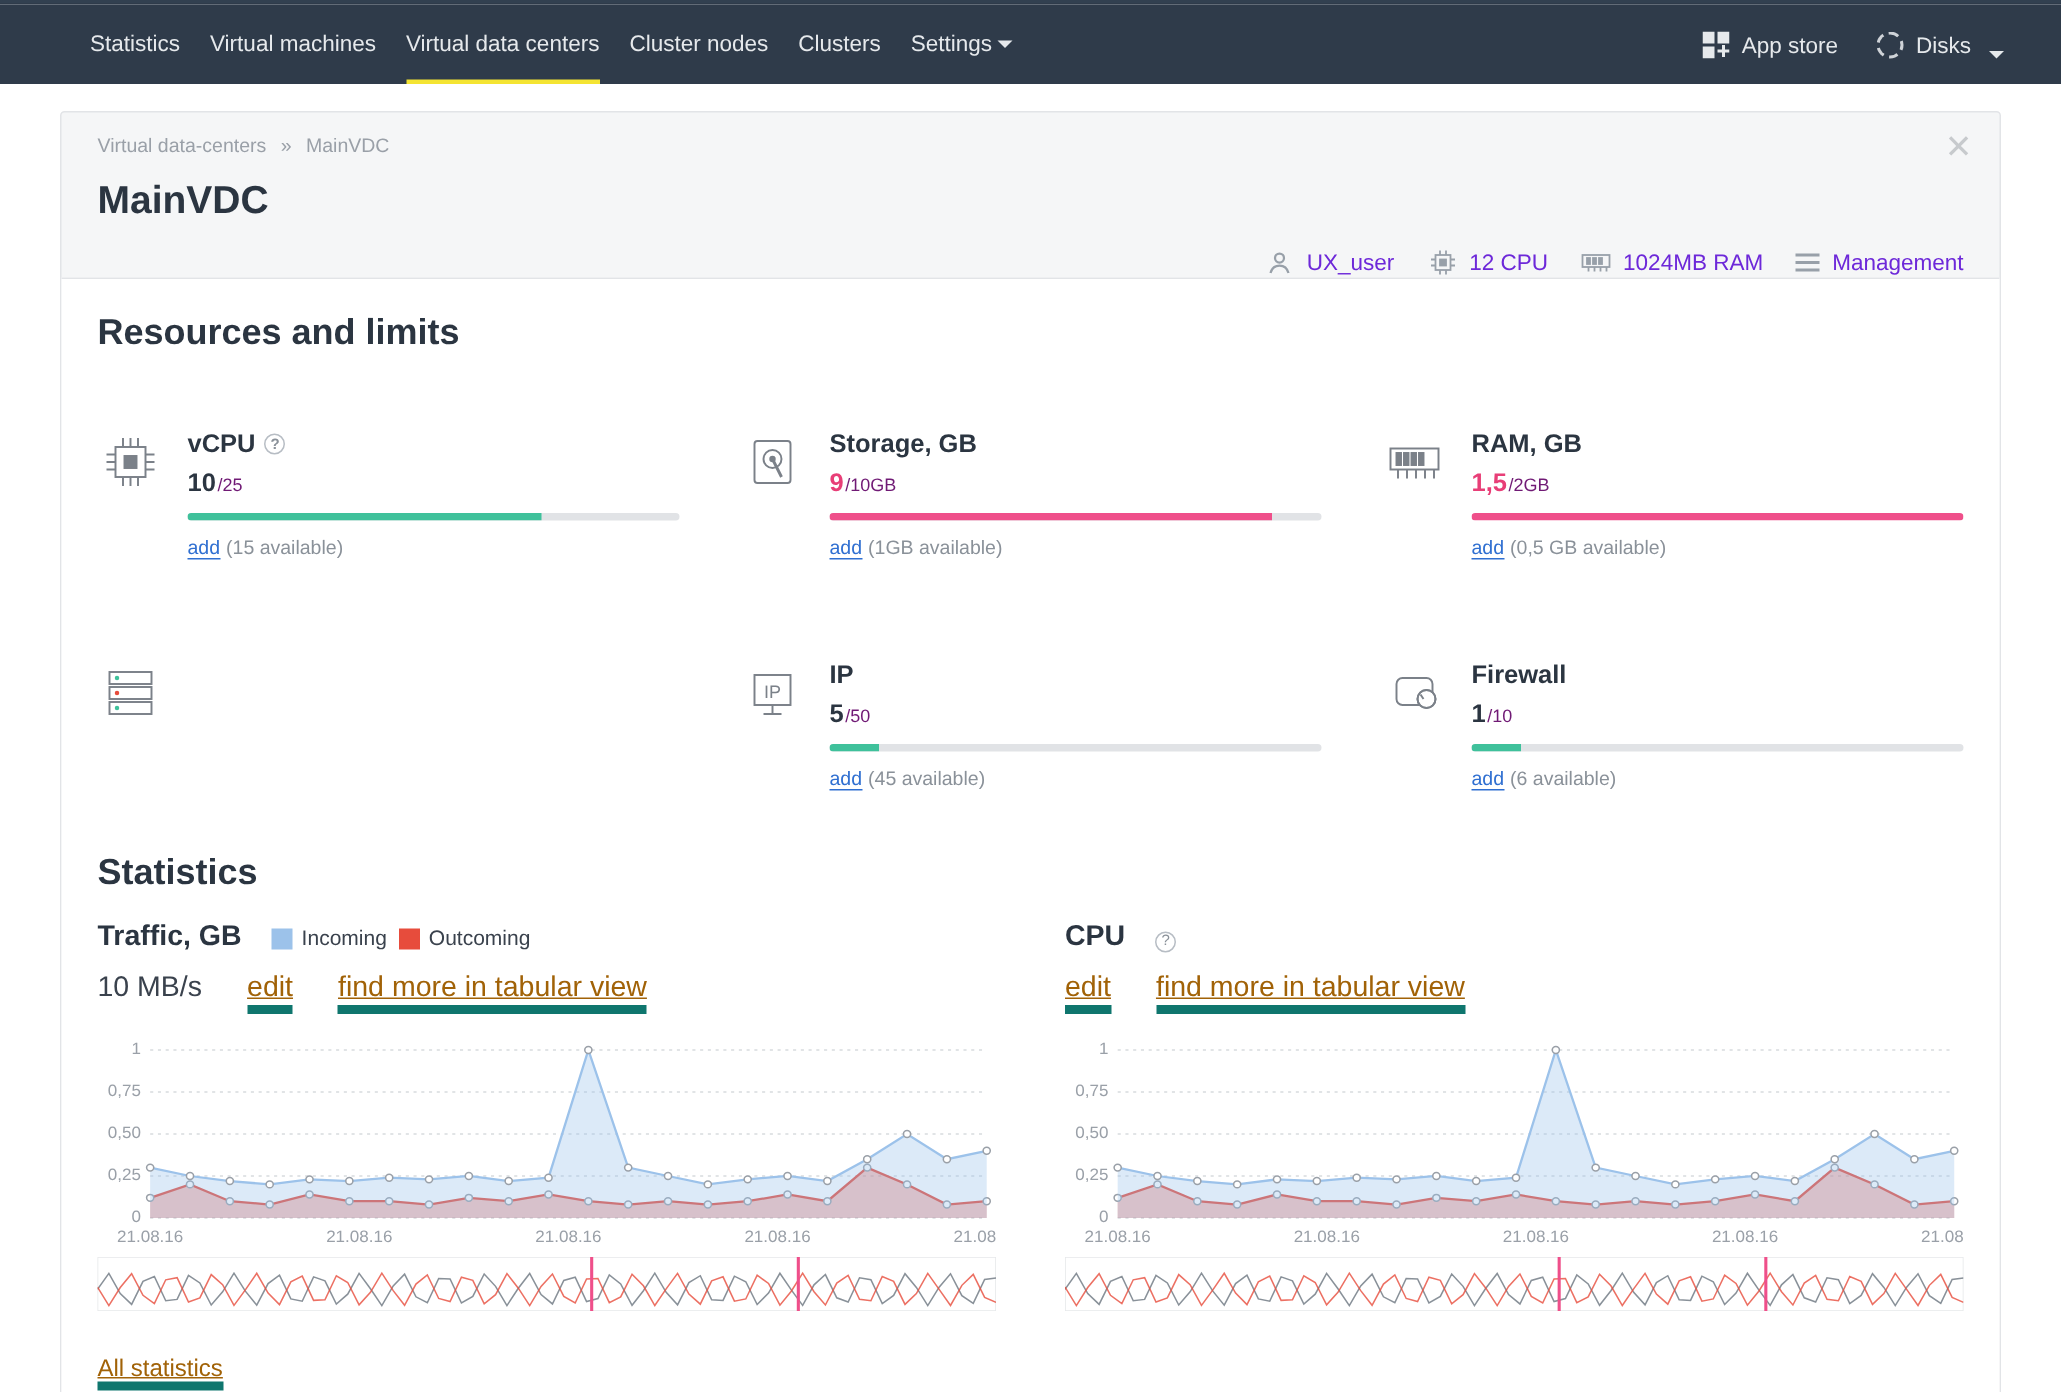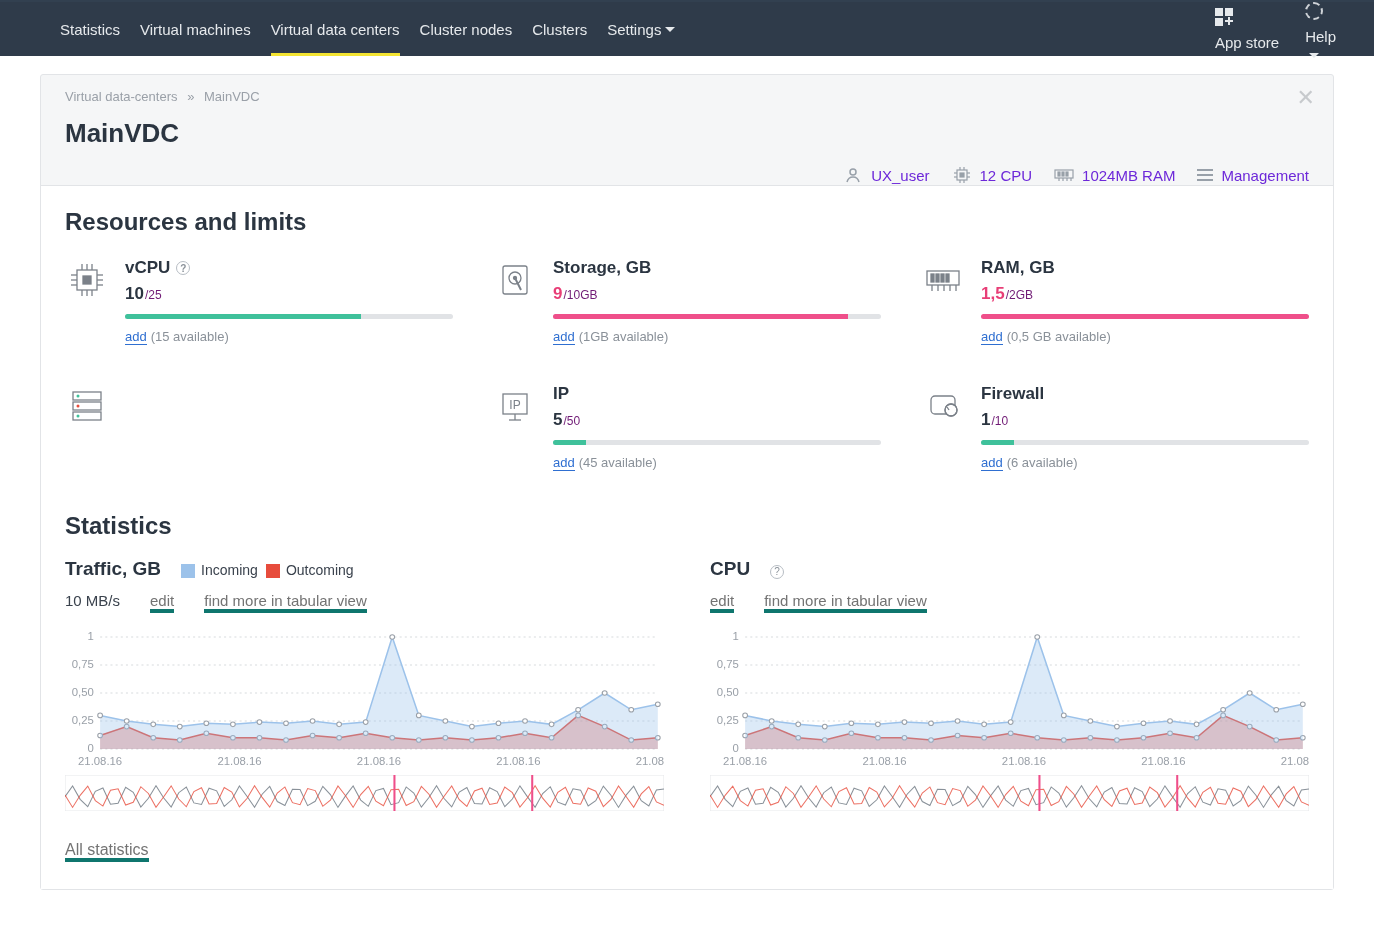--- a/index.html
+++ b/index.html
@@ -5,21 +5,21 @@
   * { box-sizing: border-box; margin: 0; padding: 0; }
   body { font-family: Arial, Helvetica, sans-serif; background: #fff; color: #2b3541; width: 1374px; }
   .accent-bar { height: 3px; background: #2f3b4a; border-top:2px solid #324050;}
   
   .topnav { background: #2f3b4a; color: #e6e9ec; display:flex; align-items:center; padding: 0 38px 0 50px; height:53px; font-size:15px;}
   .topnav .nav-items { display:flex; gap:0; }
   .topnav .nav-item { padding: 0 10px; height:53px; display:flex; align-items:center; cursor:pointer; position:relative;}
   .topnav .nav-item.active::after { content:""; position:absolute; bottom:0; left:10px; right:10px; height:3px; background:#f4e432;}
   .topnav .spacer { flex:1; }
   .topnav .right-items { display:flex; align-items:center; gap:26px;}
-  .topnav .r-item { display:flex; align-items:flex-start; gap:8px; cursor:pointer;flex-direction:column;}
+  .topnav .r-item { display:flex; align-items:flex-end; gap:8px; cursor:pointer;}
   .chev-down { width:0;height:0;border-left:5px solid transparent;border-right:5px solid transparent;border-top:5px solid #e6e9ec; display:inline-block; margin-left:4px;}
   .icon-appstore { width:18px; height:18px; display:inline-block;}
   .icon-help { width:18px;height:18px;border:2px dashed #cfd3d8;border-radius:50%; display:inline-block;}
   
   .panel-wrap { padding: 18px 40px 0 40px; }
   .panel { background:#f5f6f7; border:1px solid #e2e4e7; border-radius:3px; }
   .panel-head { padding: 14px 24px 0 24px; position:relative;}
   .crumbs { font-size:13px; color:#9aa0a8;}
   .crumbs .sep { margin:0 6px;}
   .close-x { position:absolute; top:10px; right:18px; font-size:22px; color:#c7cacd; cursor:pointer;}
@@ -31,21 +31,21 @@
   .tab.active::after { content:""; position:absolute; bottom:0; left:0; right:0; height:3px; background:#f4e432;}
   .tabs-right { margin-left:auto; display:flex; align-items:center; gap:22px; color:#6d28d9;}
   .tabs-right .meta { display:flex; align-items:center; gap:8px;}
   .mini-icon { width:20px; height:20px; display:inline-flex; align-items:center; justify-content:center; }
   .mgmt-icon { display:inline-flex; flex-direction:column; gap:3px;}
   .mgmt-icon span{ width:16px;height:2px;background:#98a0a9; display:block;}
   
   .panel-body { background:#fff; border-top:1px solid #e2e4e7; padding: 22px 24px 30px 24px;}
   .section-title { font-size:24px; font-weight:600; color:#2b3541; margin-bottom:22px;}
   .res-grid { display:grid; grid-template-columns: repeat(3, 1fr); gap: 40px 40px; }
-  .res-card { display:flex; gap:16px;}
+  .res-card { display:flex; gap:16px;margin-top:28px;}
   .res-icon { width:44px; height:44px; flex:none; display:flex; align-items:center; justify-content:center; }
   .res-body { flex:1; }
   .res-title { font-size:17px; font-weight:600; color:#2b3541; display:flex; align-items:center; gap:6px;}
   .info-q { width:14px;height:14px;border:1px solid #b7bdc4;border-radius:50%;display:inline-flex;align-items:center;justify-content:center;font-size:10px;color:#8a9199;}
   .res-value { margin-top:6px; font-size:17px; font-weight:700; color:#2b3541;}
   .res-value .total { font-size:12px; font-weight:400; color:#701a75; margin-left:1px;}
   .res-value.warn { color:#e83e77;}
   .res-sub { font-size:13px; color:#7b8189; margin-left:auto;}
   .res-value-row { display:flex; align-items:baseline;}
   .bar { height:5px; background:#e1e3e6; border-radius:3px; margin-top:10px; overflow:hidden;}
@@ -54,22 +54,22 @@
   .add-row { margin-top:10px; font-size:13px;}
   .add-link { color:#2f6fd1; text-decoration:none; border-bottom:1px solid #2f6fd1; cursor:pointer;}
   .avail { color:#8a9199; margin-left:4px;}
   
   .stats-title { font-size:24px; font-weight:600; margin:42px 0 18px 0;}
   .stat-row { display:grid; grid-template-columns: 1fr 1fr; gap:46px;}
   .chart-head { display:flex; align-items:baseline; gap:20px; font-size:15px;}
   .chart-title { font-size:19px; font-weight:600;}
   .legend { display:flex; gap:8px; align-items:center; font-size:14px; color:#3a424d;}
   .lg-sq { width:14px; height:14px; display:inline-block; margin-right:6px; vertical-align:middle;}
-  .links-row { margin-top:12px; font-size:15px; display:flex; align-items:baseline; gap:30px;}
-  .blue-link { color:#737373; border-bottom:4px solid #0f766e; cursor:pointer;}
+  .links-row { margin-top:12px; font-size:19px; display:flex; align-items:baseline; gap:30px;}
+  .blue-link { color:#a16207; border-bottom:6px solid #0f766e; cursor:pointer;text-decoration:underline;}
   .rate { color:#3a424d;}
   .chart-svg { width:100%; height:140px; margin-top:18px;}
   .sparkline { width:100%; height:36px; margin-top:4px;}
   .axis-text { font-size:11px; fill:#9aa0a8;}
   .grid-line { stroke:#d8dbde; stroke-width:1; stroke-dasharray:2,3;}
   .dot { fill:#fff; stroke:#9aa0a8; stroke-width:1;}
   .all-stats { margin-top:30px;}
   svg { display:block;}
 </style>
 </head>
@@ -97,21 +97,21 @@
             <g fill="#e6e9ec">
               <rect x="13" y="9" width="2" height="8"></rect>
               <rect x="10" y="12" width="8" height="2"></rect>
             </g>
           </svg>
       </span>
       <span>App store</span>
     </div>
     <div class="r-item">
       <span class="icon-help"></span>
-      <span>Help</span>
+      <span>Disks</span>
       <span class="chev-down"></span>
     </div>
   </div>
 </div>
 
 <div class="panel-wrap">
   <div class="panel">
     <div class="panel-head">
       <div class="crumbs">
         <span>Virtual data-centers</span>

